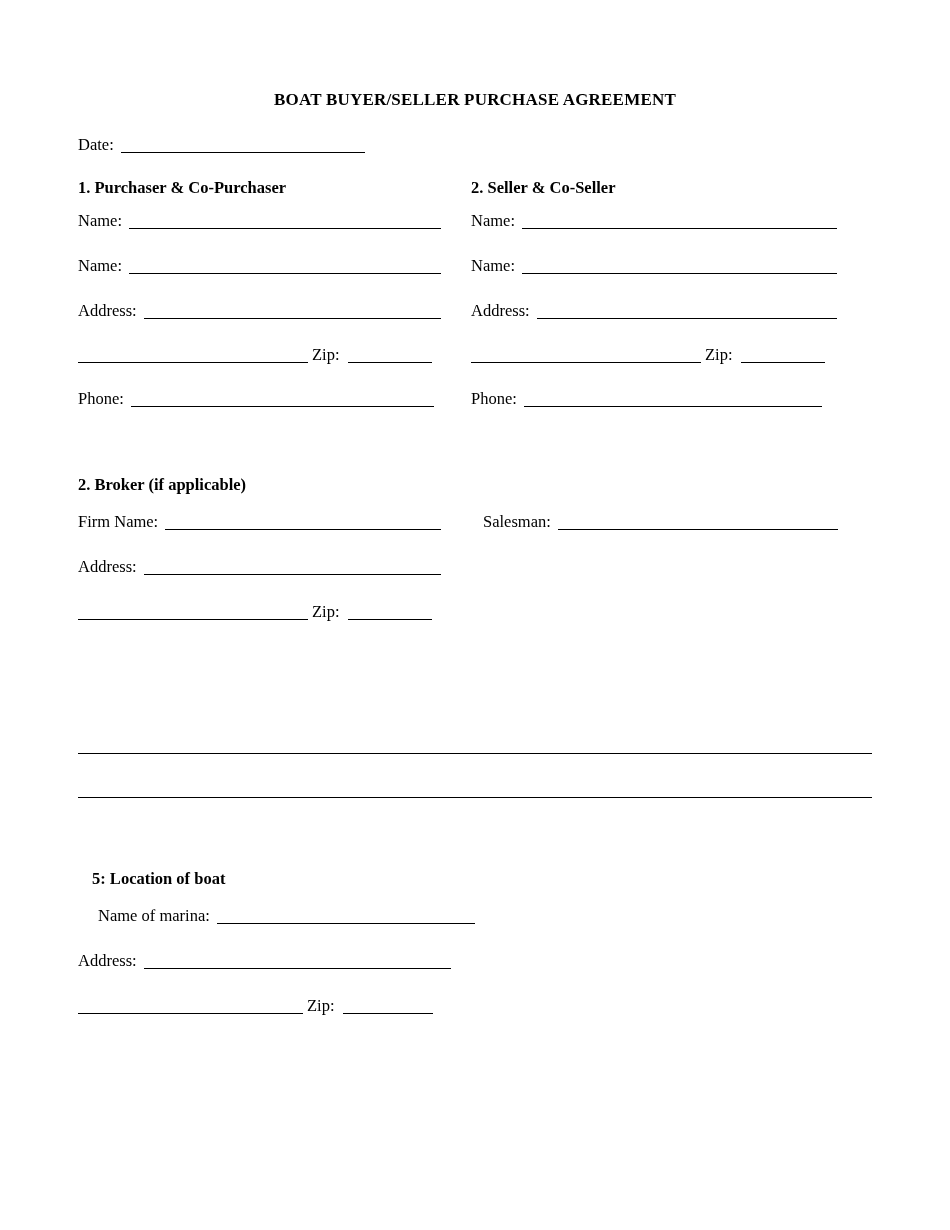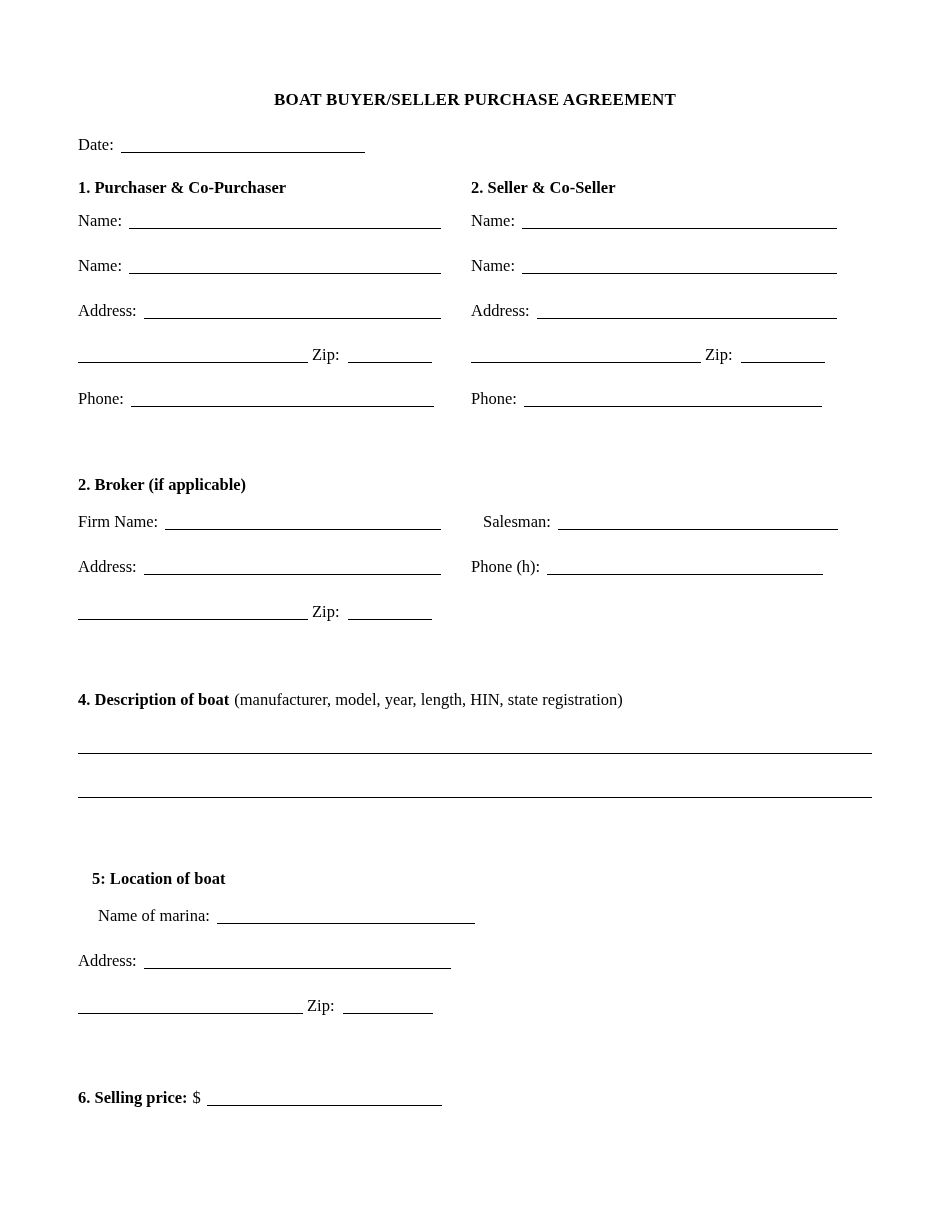--- a/index.html
+++ b/index.html
@@ -84,47 +84,38 @@
   <div class="row" style="top:512px; left:78px;">
     <span class="lbl">Firm Name:</span><span class="ul" style="width:276px;"></span>
   </div>
   <div class="row" style="top:512px; left:471px;margin-left:12px;">
     <span class="lbl">Salesman:</span><span class="ul" style="width:280px;"></span>
   </div>
 
   <div class="row" style="top:557px; left:78px;">
     <span class="lbl">Address:</span><span class="ul" style="width:297px;"></span>
   </div>
-  <div class="row" style="top:557px; left:471px;">
-    <span class="lbl">Phone (h):</span><span class="ul" style="width:276px;"></span>
-  </div>
 
   <div class="row" style="top:602px; left:78px;">
     <span class="ul" style="width:230px;"></span><span class="zl">Zip:</span><span class="ul" style="width:84px;"></span>
   </div>
 
-  <div class="row" style="top:690px; left:78px;">
-    <span class="b">4. Description of boat</span><span class="note">(manufacturer, model, year, length, HIN, state registration)</span>
-  </div>
   <div class="row" style="top:736px; left:78px;">
     <span class="ul" style="width:794px;"></span>
   </div>
   <div class="row" style="top:780px; left:78px;">
     <span class="ul" style="width:794px;"></span>
   </div>
 
   <div class="row b" style="top:869px; left:78px;margin-left:14px;">5: Location of boat</div>
 
   <div class="row" style="top:906px; left:78px;margin-left:20px;">
     <span class="lbl">Name of marina:</span><span class="ul" style="width:258px;"></span>
   </div>
   <div class="row" style="top:951px; left:78px;">
     <span class="lbl">Address:</span><span class="ul" style="width:307px;"></span>
   </div>
   <div class="row" style="top:996px; left:78px;">
     <span class="ul" style="width:225px;"></span><span class="zl">Zip:</span><span class="ul" style="width:90px;"></span>
   </div>
 
-  <div class="row" style="top:1088px; left:78px;">
-    <span class="b">6. Selling price:</span><span class="cur">$</span><span class="ul" style="width:235px;"></span>
-  </div>
 
 </div>
 
 </body></html>

